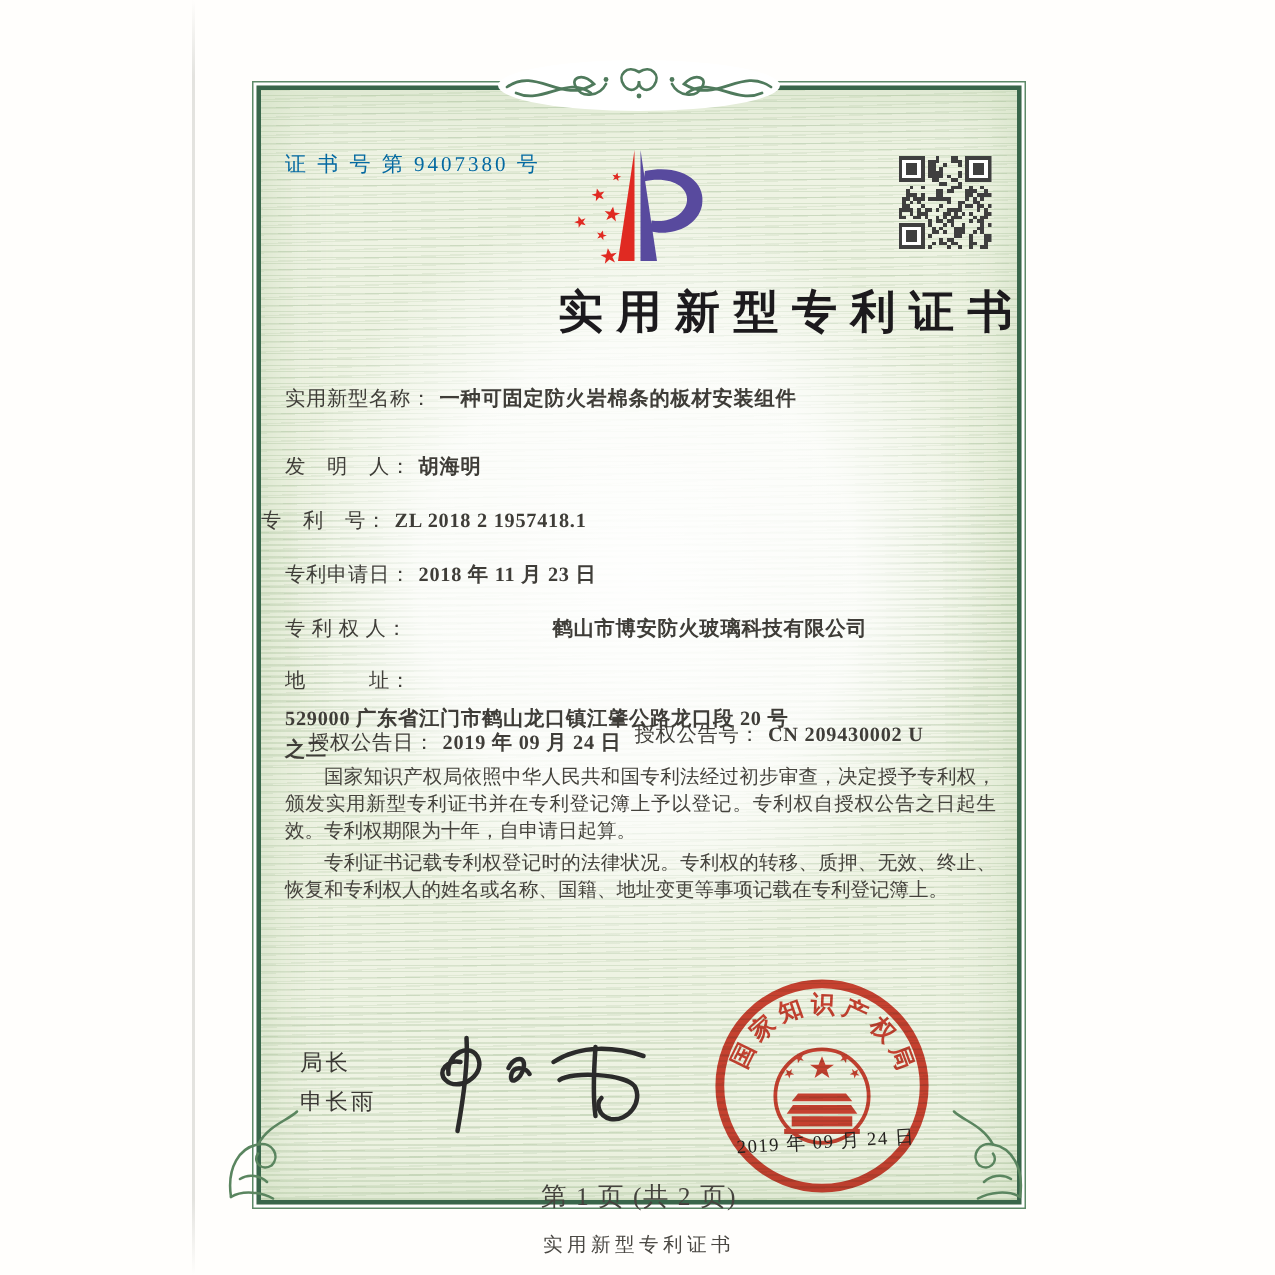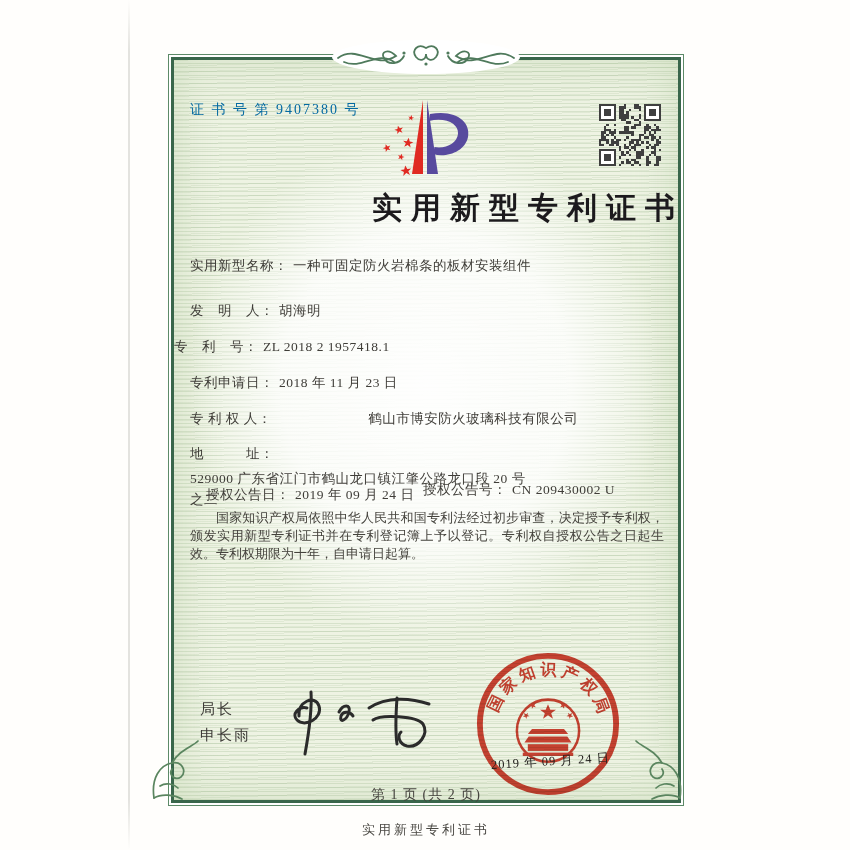--- a/index.html
+++ b/index.html
@@ -33,21 +33,21 @@
 
   .cert-number{left:190px;top:101px;font-size:14px;letter-spacing:2px;color:#0369a1;}
   .logo{left:378px;top:96px;width:94px;height:82px;}
   .qr{left:599px;top:104px;width:62px;height:62px;}
 
   .title{left:168px;top:188px;width:516px;text-align:right;
     font-size:30px;font-weight:bold;letter-spacing:9px;color:#1c1a1d;}
 
   .field-row{display:flex;gap:5px;font-size:13.5px;line-height:1.5;color:#3f3d38;letter-spacing:.5px;}
   .field-label{white-space:pre;flex:none;}
-  .field-value{flex:1;}
+  .field-value{flex:1;font-weight:bold;}
   .row-name{left:190px;top:256px;width:480px;}
   .row-inventor{left:190px;top:301px;width:480px;}
   .row-patentno{left:174px;top:337px;width:480px;}
   .row-filing{left:190px;top:373px;width:480px;}
   .row-patentee{left:190px;top:409px;width:480px;text-align:center;}
   .row-address{left:190px;top:444px;width:480px;flex-direction:column;}
   .row-address .field-value{flex:none;width:340px;}
   .row-grantdate{left:206px;top:485px;width:230px;align-items:center;}
   .row-grantno{left:423px;top:480px;width:247px;}
 
@@ -56,21 +56,21 @@
   .legal p{margin:0 0 3px 0;text-indent:2em;}
 
   .sig-block{left:200px;top:696px;font-size:15px;color:#3b3935;letter-spacing:2px;line-height:26px;}
   .signature{left:268px;top:686px;width:172px;height:70px;}
 
   .seal{left:474px;top:650px;width:148px;height:148px;opacity:.92;mix-blend-mode:multiply;}
   .seal-date{left:491px;top:752px;width:160px;font-size:12.5px;letter-spacing:1px;
     color:#24221f;transform:rotate(-3.5deg);}
 
   .page-number{left:168px;top:786px;width:516px;text-align:center;
-    font-size:14px;letter-spacing:1px;color:#45433e;}
+    font-size:17px;letter-spacing:1px;color:#45433e;}
   .back-note{left:168px;top:821px;width:516px;text-align:center;
     font-size:13px;letter-spacing:3px;color:#4a4843;}
 </style>
 </head>
 <body>
 
 <div class="abs scan-line"></div>
 
 <div class="abs frame">
   <div class="frame-in"></div>
@@ -358,20 +358,21 @@
   <span class="field-label">授权公告日：</span>
   <span class="field-value">2019 年 09 月 24 日</span>
 </div>
 <div class="abs field-row row-grantno">
   <span class="field-label">授权公告号：</span>
   <span class="field-value">CN 209430002 U</span>
 </div>
 
 <div class="abs legal">
   <p>国家知识产权局依照中华人民共和国专利法经过初步审查，决定授予专利权，颁发实用新型专利证书并在专利登记簿上予以登记。专利权自授权公告之日起生效。专利权期限为十年，自申请日起算。</p>
+  <p>专利证书记载专利权登记时的法律状况。专利权的转移、质押、无效、终止、恢复和专利权人的姓名或名称、国籍、地址变更等事项记载在专利登记簿上。</p>
 </div>
 
 <div class="abs sig-block">
   <div>局长</div>
   <div>申长雨</div>
 </div>
 
 <svg class="abs signature" viewBox="0 0 170 70">
   <g stroke="#2b2b2b" stroke-width="3" fill="none" stroke-linecap="round" stroke-linejoin="round">
     <path d="M30,30 C28,16 46,8 50,20 C54,32 36,42 28,34 C22,28 30,20 38,22"></path>

